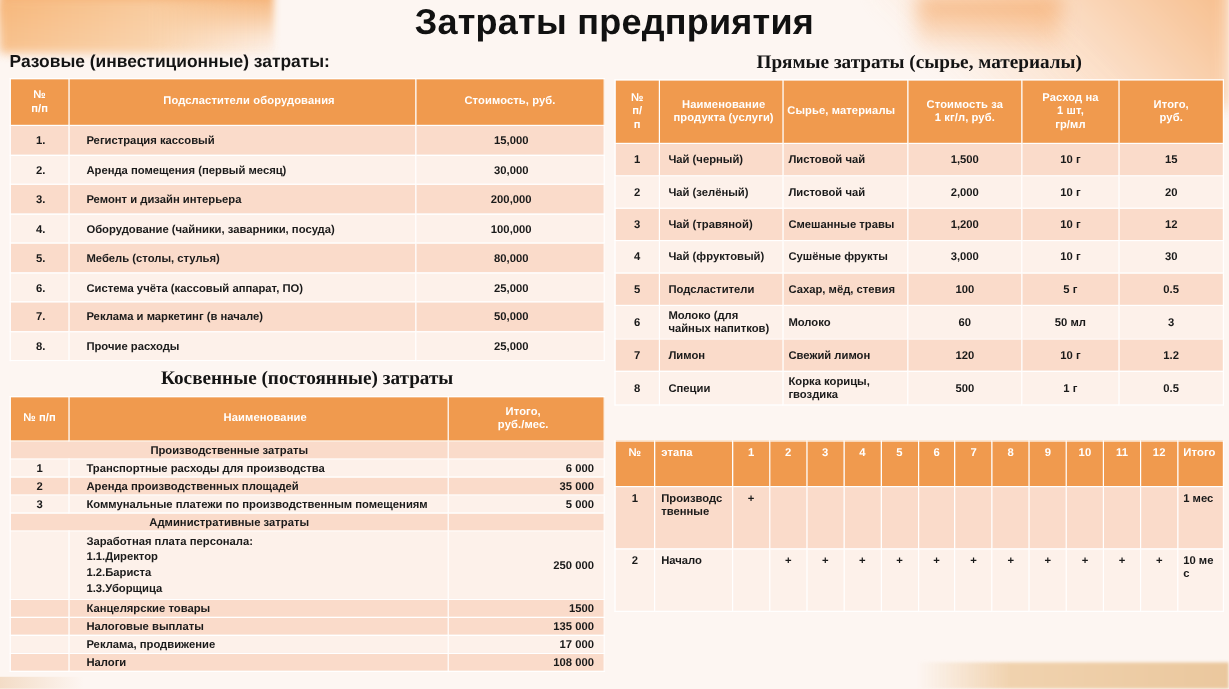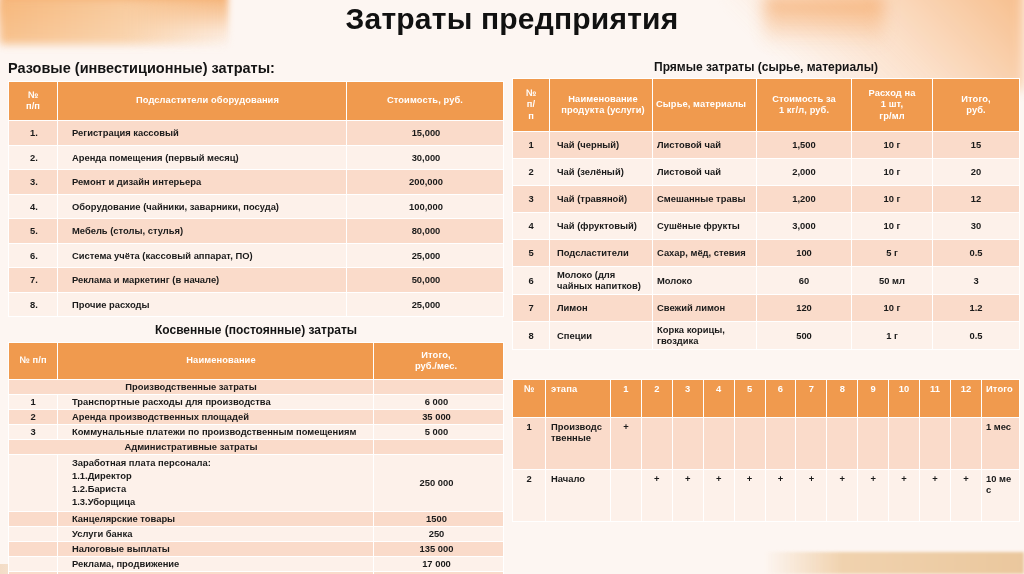--- a/index.html
+++ b/index.html
@@ -32,24 +32,24 @@
   .page{position:relative;z-index:2;width:1024px;height:423px;}
   .title{
     position:absolute;left:0;top:2px;width:1024px;text-align:center;
     font-size:30px;font-weight:bold;letter-spacing:.2px;color:#111;
     font-family:"Liberation Sans", sans-serif;
   }
   .col-left{position:absolute;left:8px;top:44px;width:496px;}
   .col-right{position:absolute;left:512px;top:44px;width:508px;}
 
   .sect-title{
-    font-size:14.5px;font-weight:bold;color:#141414;margin:16px 0 5px 0;
+    font-size:14.5px;font-weight:bold;color:#141414;margin:0 0 5px 0;
     font-family:"Liberation Sans", sans-serif;
   }
-  .sect-title.serif{font-family:Liberation Sans, sans-serif;font-size:12px;text-align:center;}
+  .sect-title.serif{font-family:Liberation Serif, serif;font-size:16px;text-align:center;}
 
   table{border-collapse:collapse;width:100%;table-layout:fixed;}
   th,td{
     border:1px solid #ffffff;
     padding:2px 4px;
     font-size:9.4px;
     line-height:1.22;
     vertical-align:middle;
     word-wrap:break-word;
   }
@@ -65,21 +65,21 @@
   #tbl-onetime td{height:19.5px;padding-left:6px;}
   #tbl-onetime .num{text-align:center;width:42px;}
   #tbl-onetime .name{text-align:left;padding-left:14px;}
   #tbl-onetime .cost{text-align:center;width:150px;}
   #tbl-onetime thead th{height:30px;}
 
   
   #tbl-indirect td{height:14px;padding:0 4px;}
   #tbl-indirect .num{text-align:center;width:42px;}
   #tbl-indirect .name{text-align:left;padding-left:14px;}
-  #tbl-indirect .tot{text-align:center;width:118px;padding-right:8px;}
+  #tbl-indirect .tot{text-align:right;width:118px;padding-right:8px;}
   #tbl-indirect thead th{height:28px;}
   #tbl-indirect tr.section td{text-align:center;font-weight:bold;}
   #tbl-indirect tr.multiline td{height:auto;padding-top:2px;padding-bottom:2px;margin-top:28px;}
   .ml{white-space:pre-line;line-height:1.38;}
 
   
   #tbl-direct td{height:22px;}
   #tbl-direct thead th{height:44px;}
   #tbl-direct .cn{width:30px;text-align:center;}
   #tbl-direct .cp{width:92px;text-align:left;padding-left:7px;}
@@ -215,25 +215,20 @@
             <td class="name ml">Заработная плата персонала:
 1.1.Директор
 1.2.Бариста
 1.3.Уборщица</td>
             <td class="tot">250 000</td>
           </tr>
           <tr class="odd">
             <td class="num"></td>
             <td class="name">Канцелярские товары</td>
             <td class="tot">1500</td>
-          </tr>
-          <tr class="even">
-            <td class="num"></td>
-            <td class="name">Услуги банка</td>
-            <td class="tot">250</td>
           </tr>
           <tr class="odd">
             <td class="num"></td>
             <td class="name">Налоговые выплаты</td>
             <td class="tot">135 000</td>
           </tr>
           <tr class="even">
             <td class="num"></td>
             <td class="name">Реклама, продвижение</td>
             <td class="tot">17 000</td>

